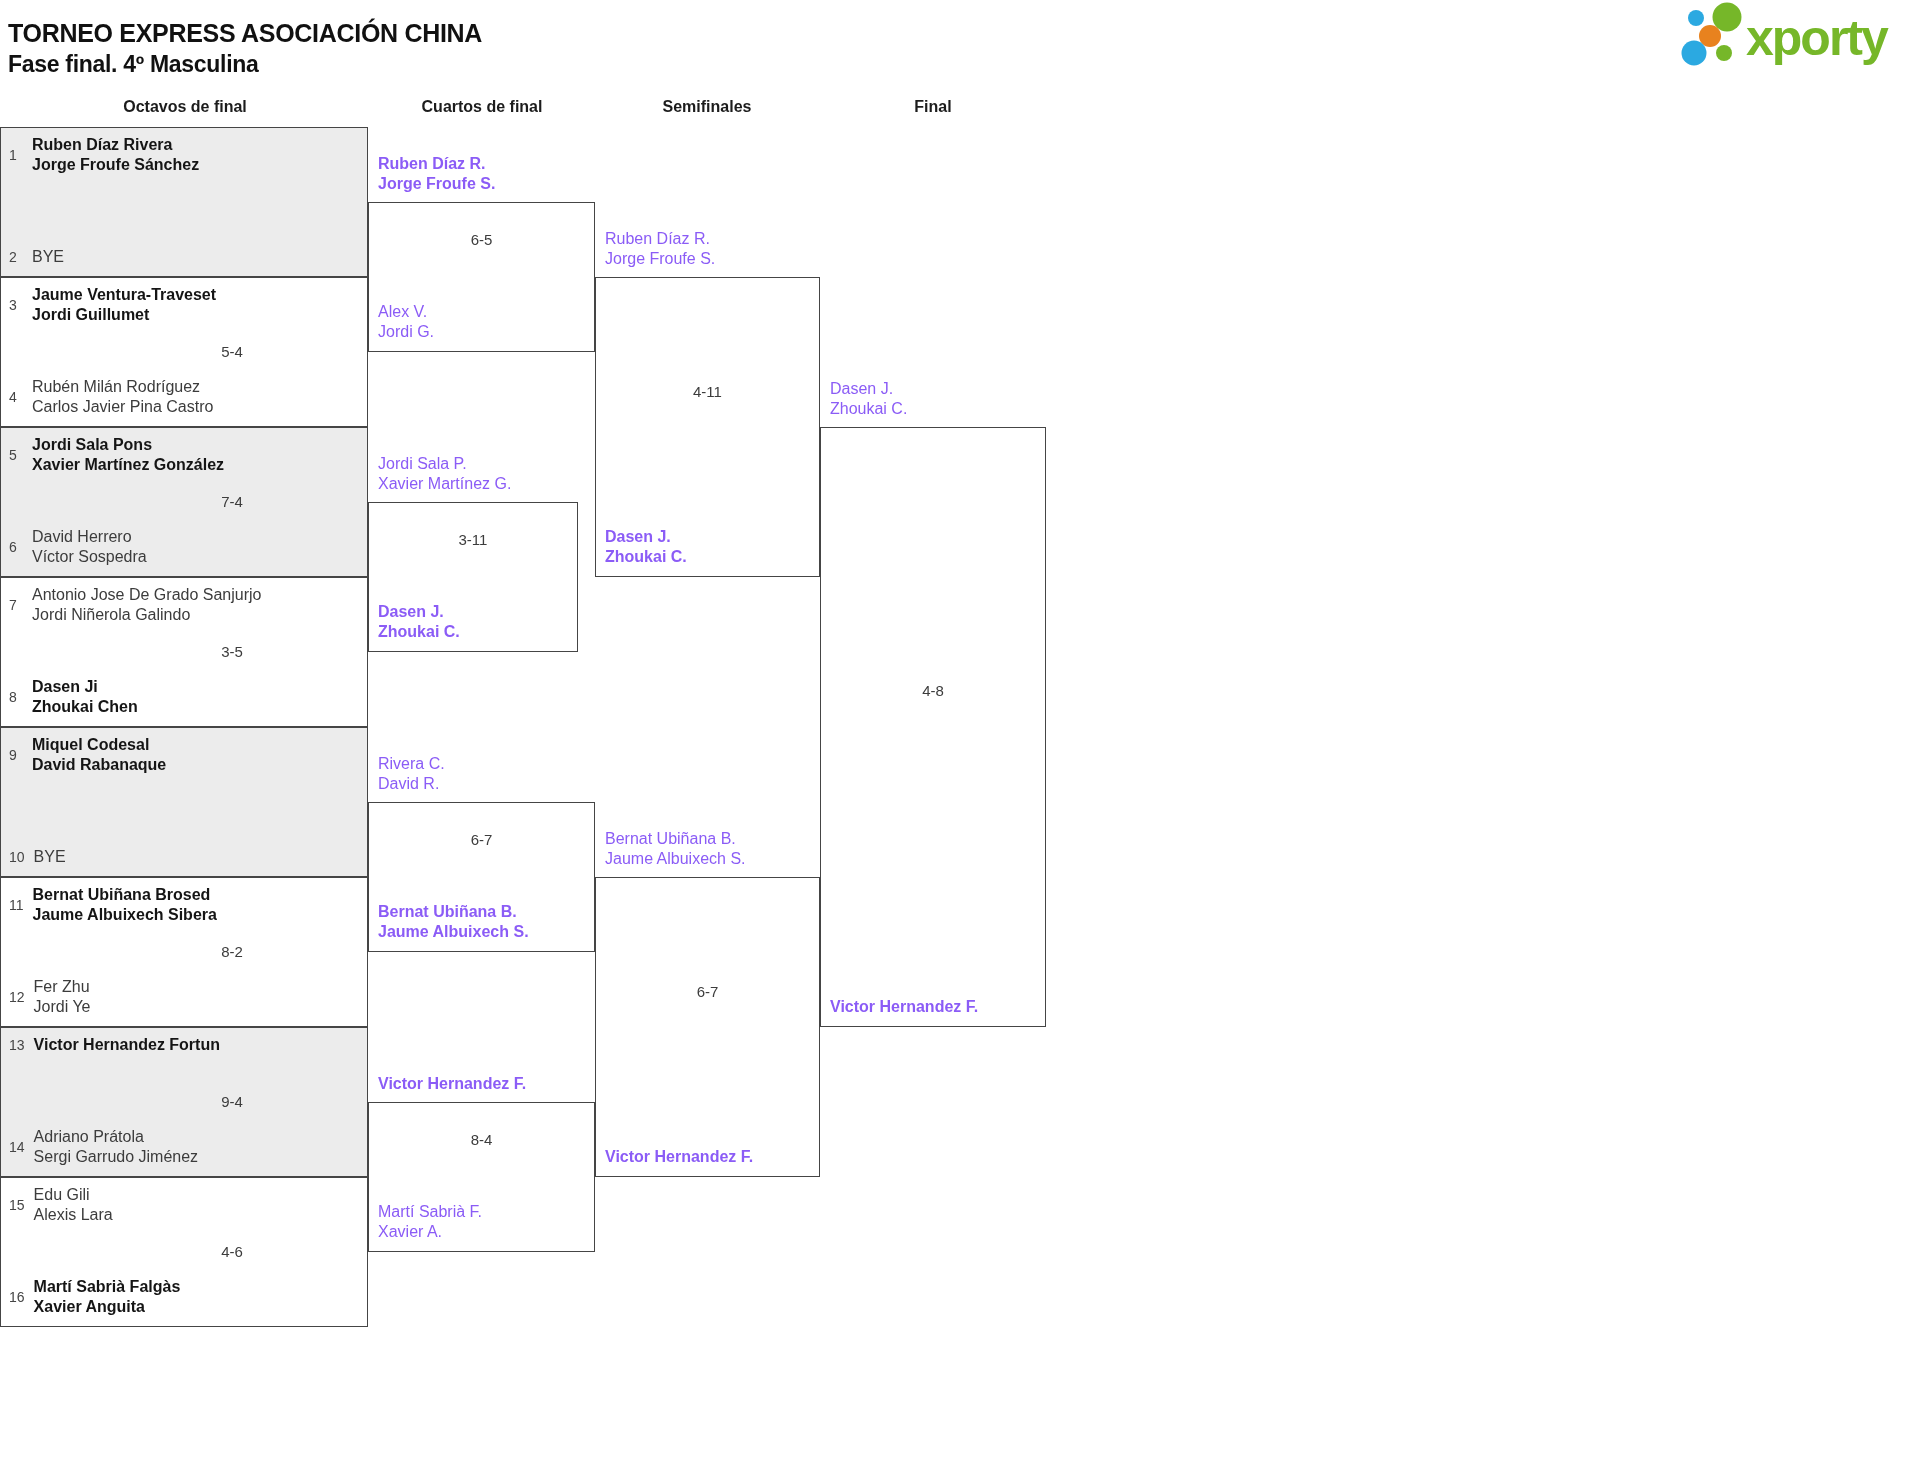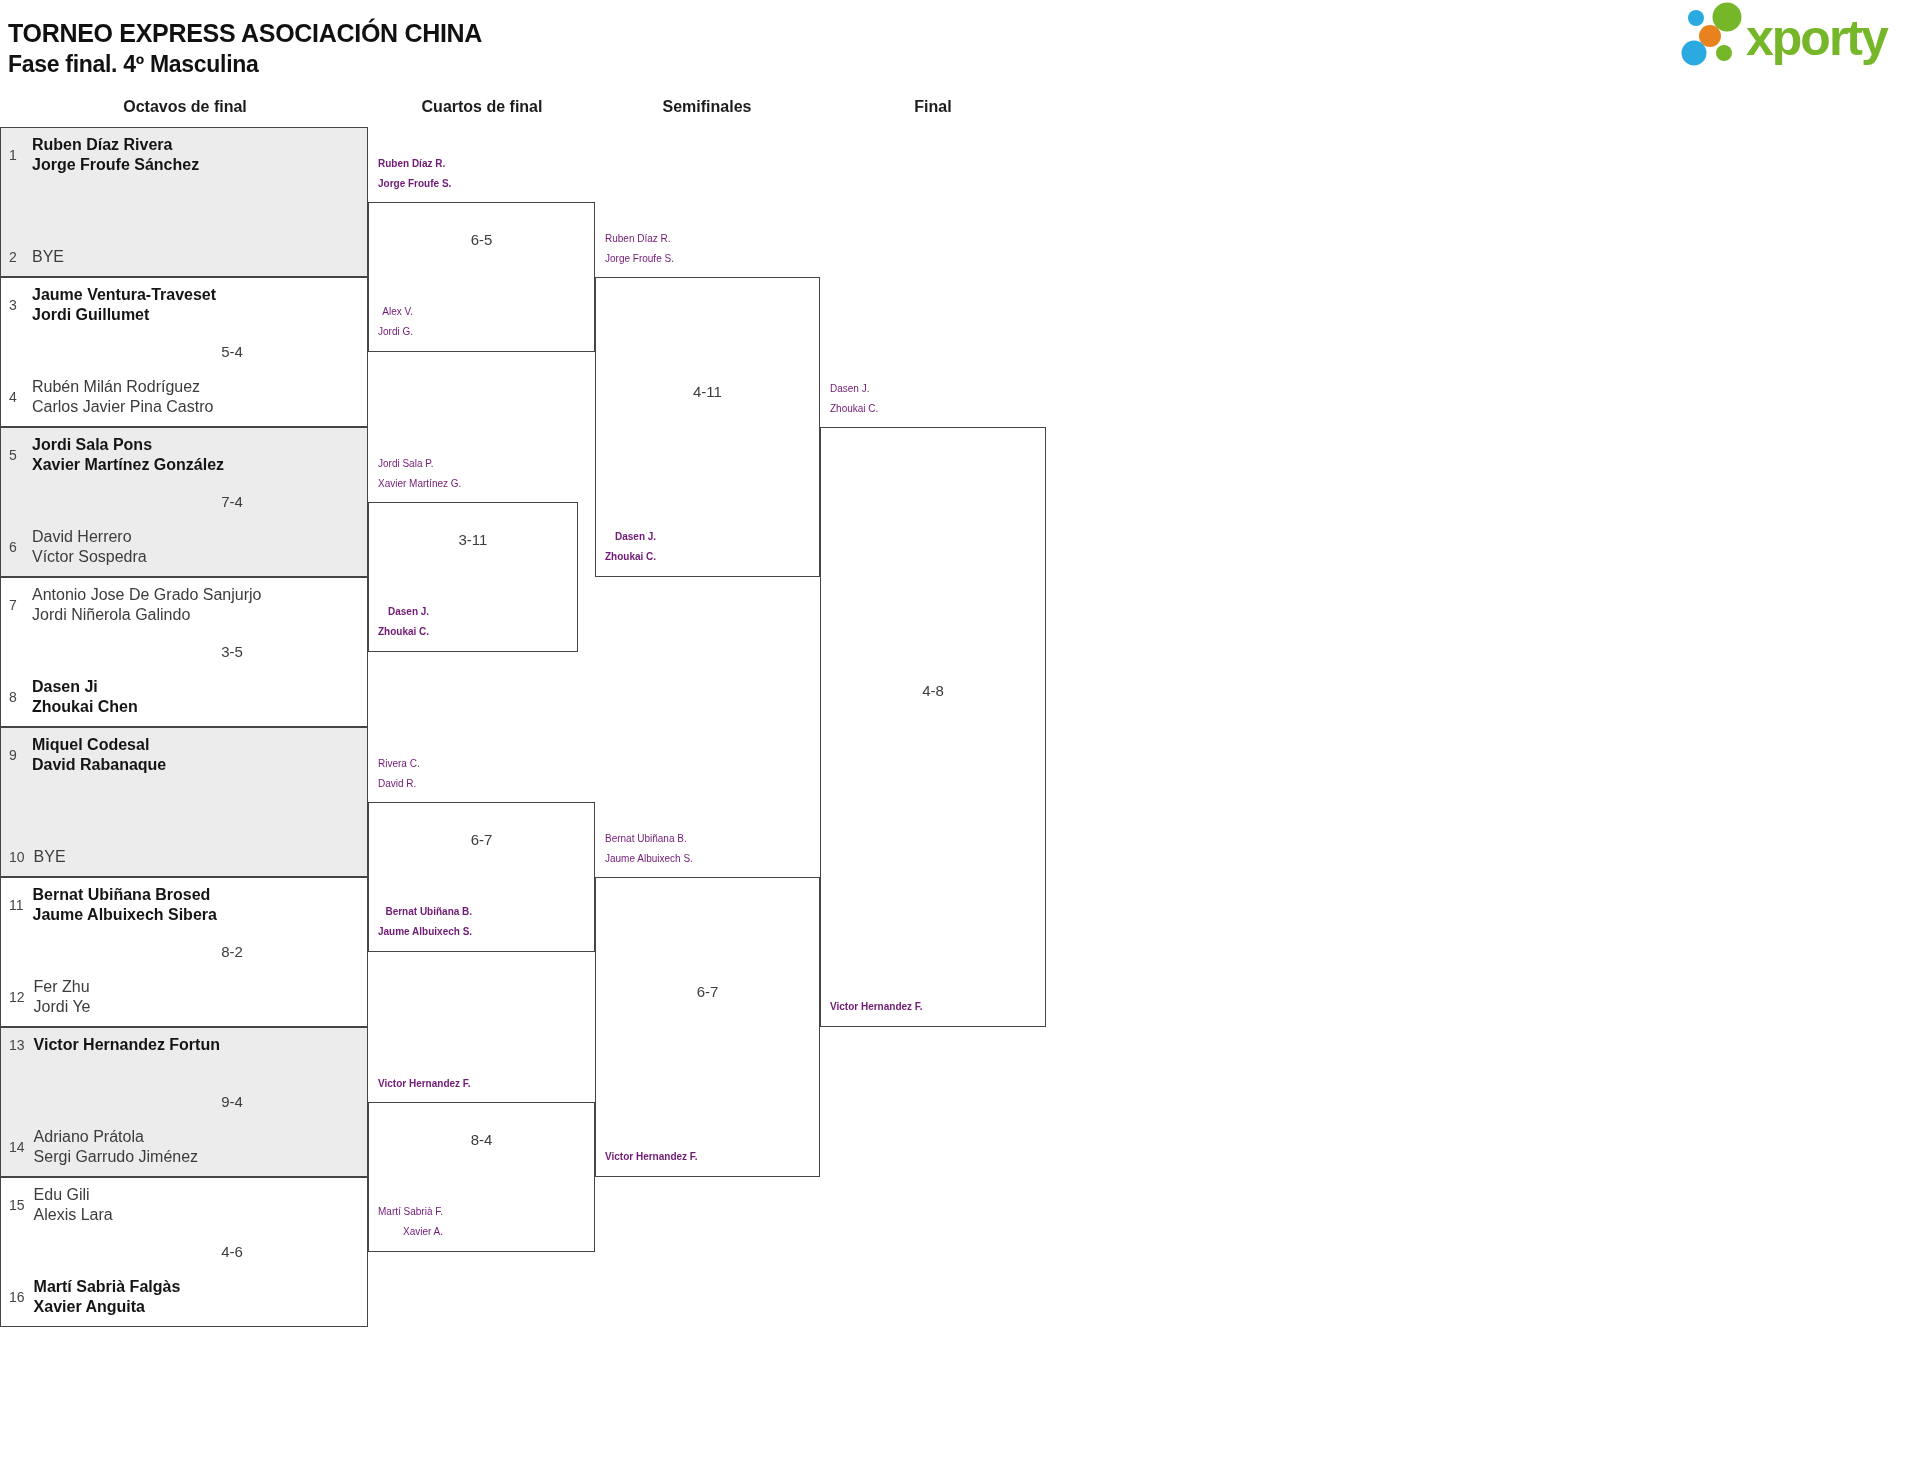--- a/index.html
+++ b/index.html
@@ -24,23 +24,23 @@
   .trow{position:absolute;left:8px;display:flex;align-items:center;}
   .trow.top{top:7px;}
   .trow.bottom{bottom:9px;}
   .seed{min-width:14px;margin-right:9px;font-size:14px;color:#454545;}
   .tname{font-size:16px;line-height:20px;color:#3c3c3c;white-space:nowrap;}
   .win{font-weight:bold;color:#151515;}
   .oscore{position:absolute;top:65px;left:0;width:100%;text-align:center;
     font-size:15px;color:#3c3c3c;padding-left:48px;}
   
   .rbox{position:absolute;border:1px solid #454545;box-sizing:border-box;background:transparent;}
-  .tlabel{position:absolute;left:9px;font-size:10px;line-height:20px;color:#701a75;white-space:nowrap;}
+  .tlabel{position:absolute;left:9px;font-size:16px;line-height:20px;color:#8b5cf6;white-space:nowrap;}
   .tlabel.label-top{bottom:calc(100% + 9px);}
-  .tlabel.label-bottom{bottom:9px;text-align:right;}
+  .tlabel.label-bottom{bottom:9px;}
   .rscore{position:absolute;left:0;width:100%;text-align:center;
     font-size:15px;color:#3c3c3c;}
 </style>
 </head>
 <body>
 
 <div class="page">
 
   <div class="titles">
     <div class="title">TORNEO EXPRESS ASOCIACIÓN CHINA</div>

